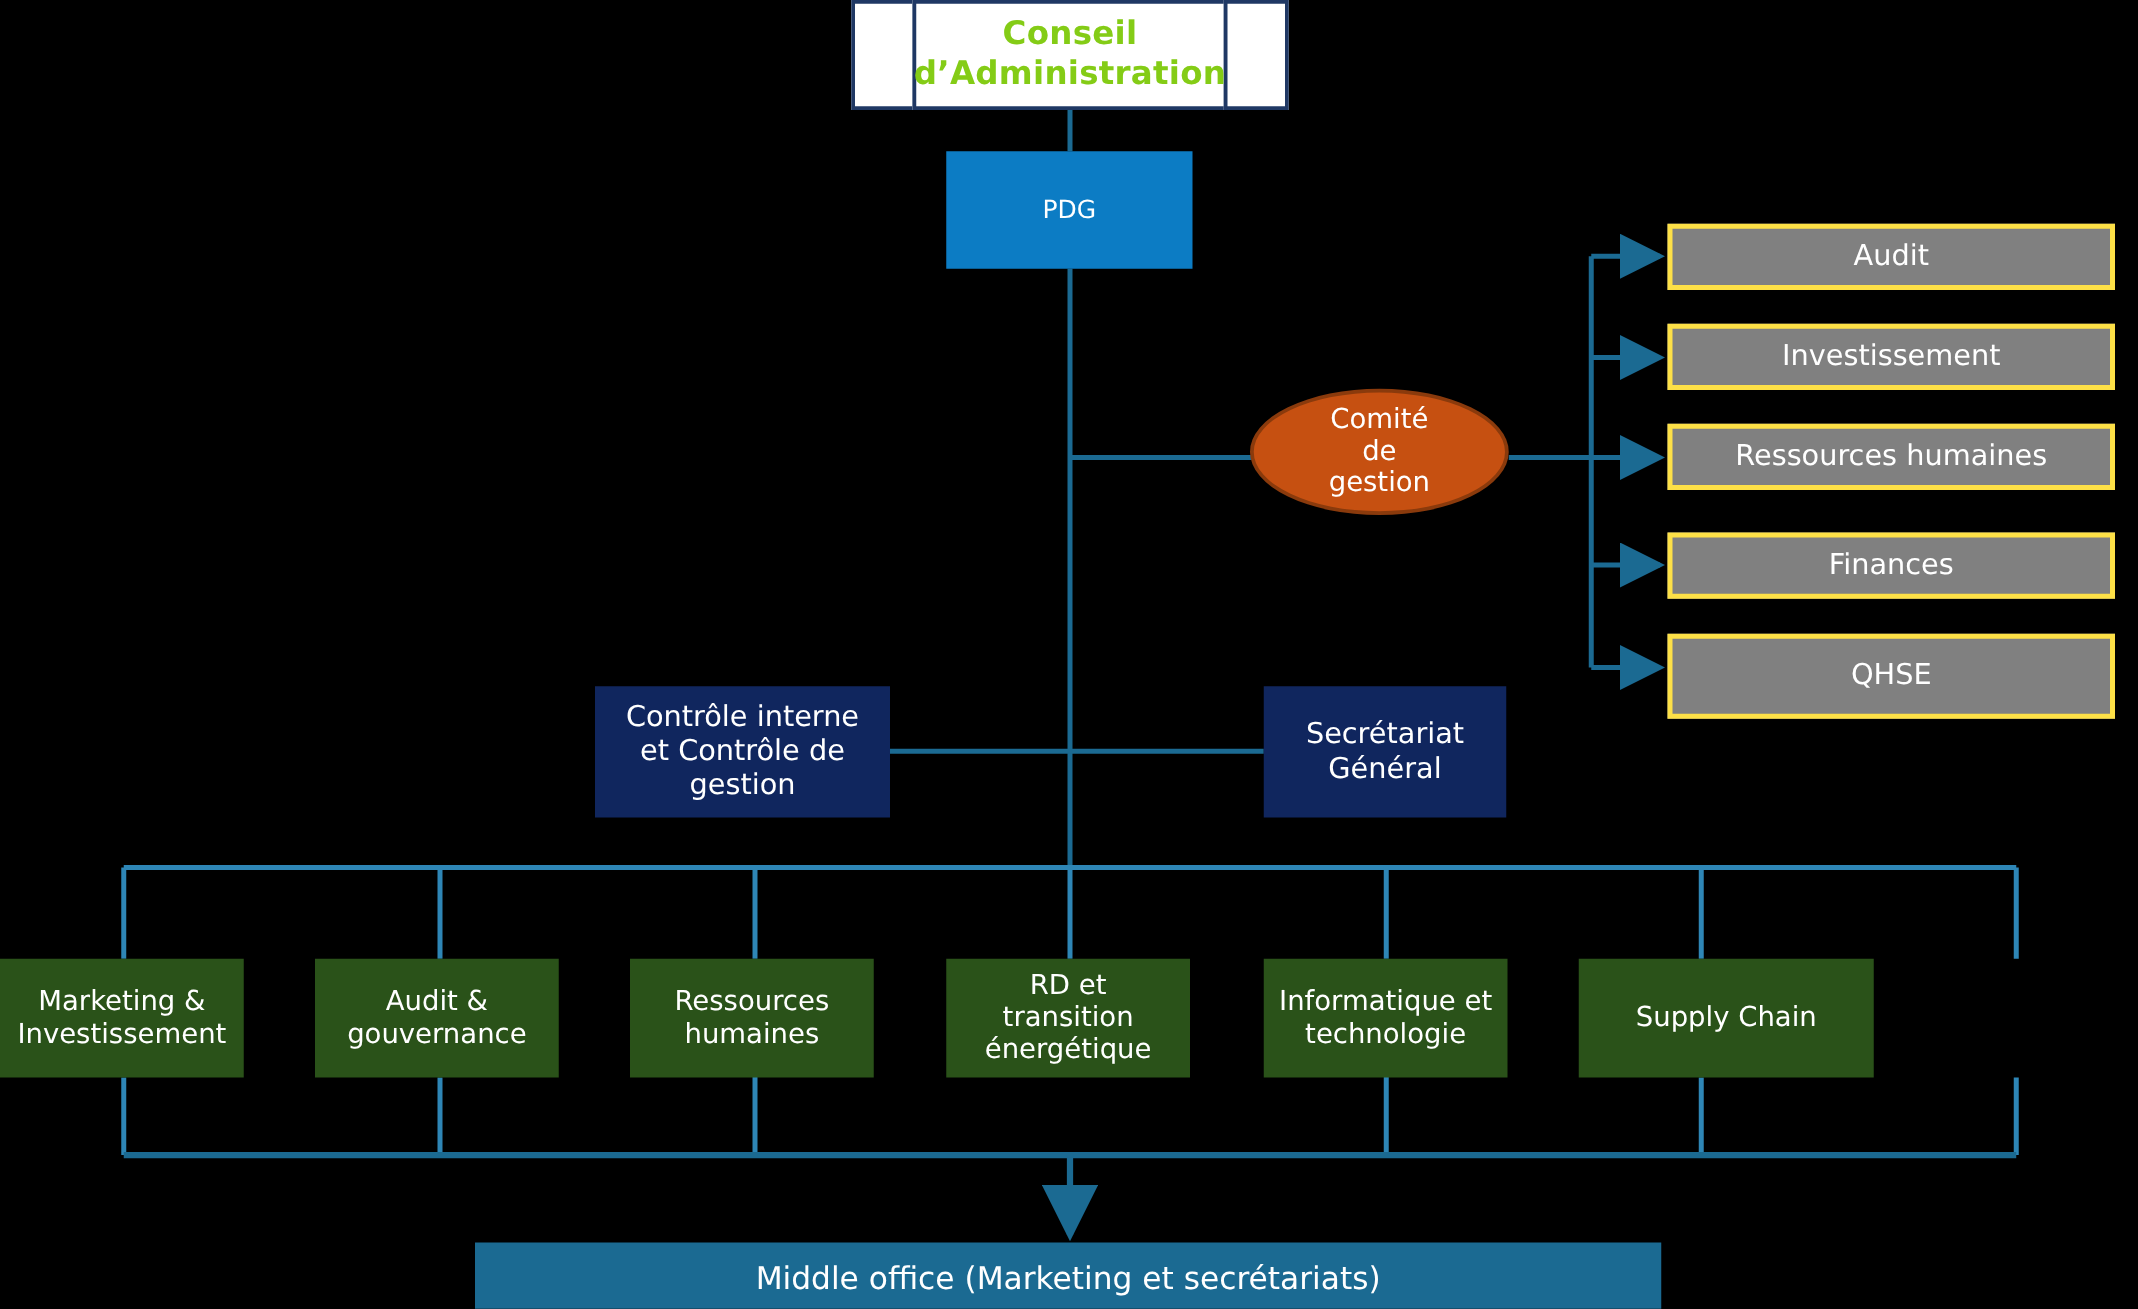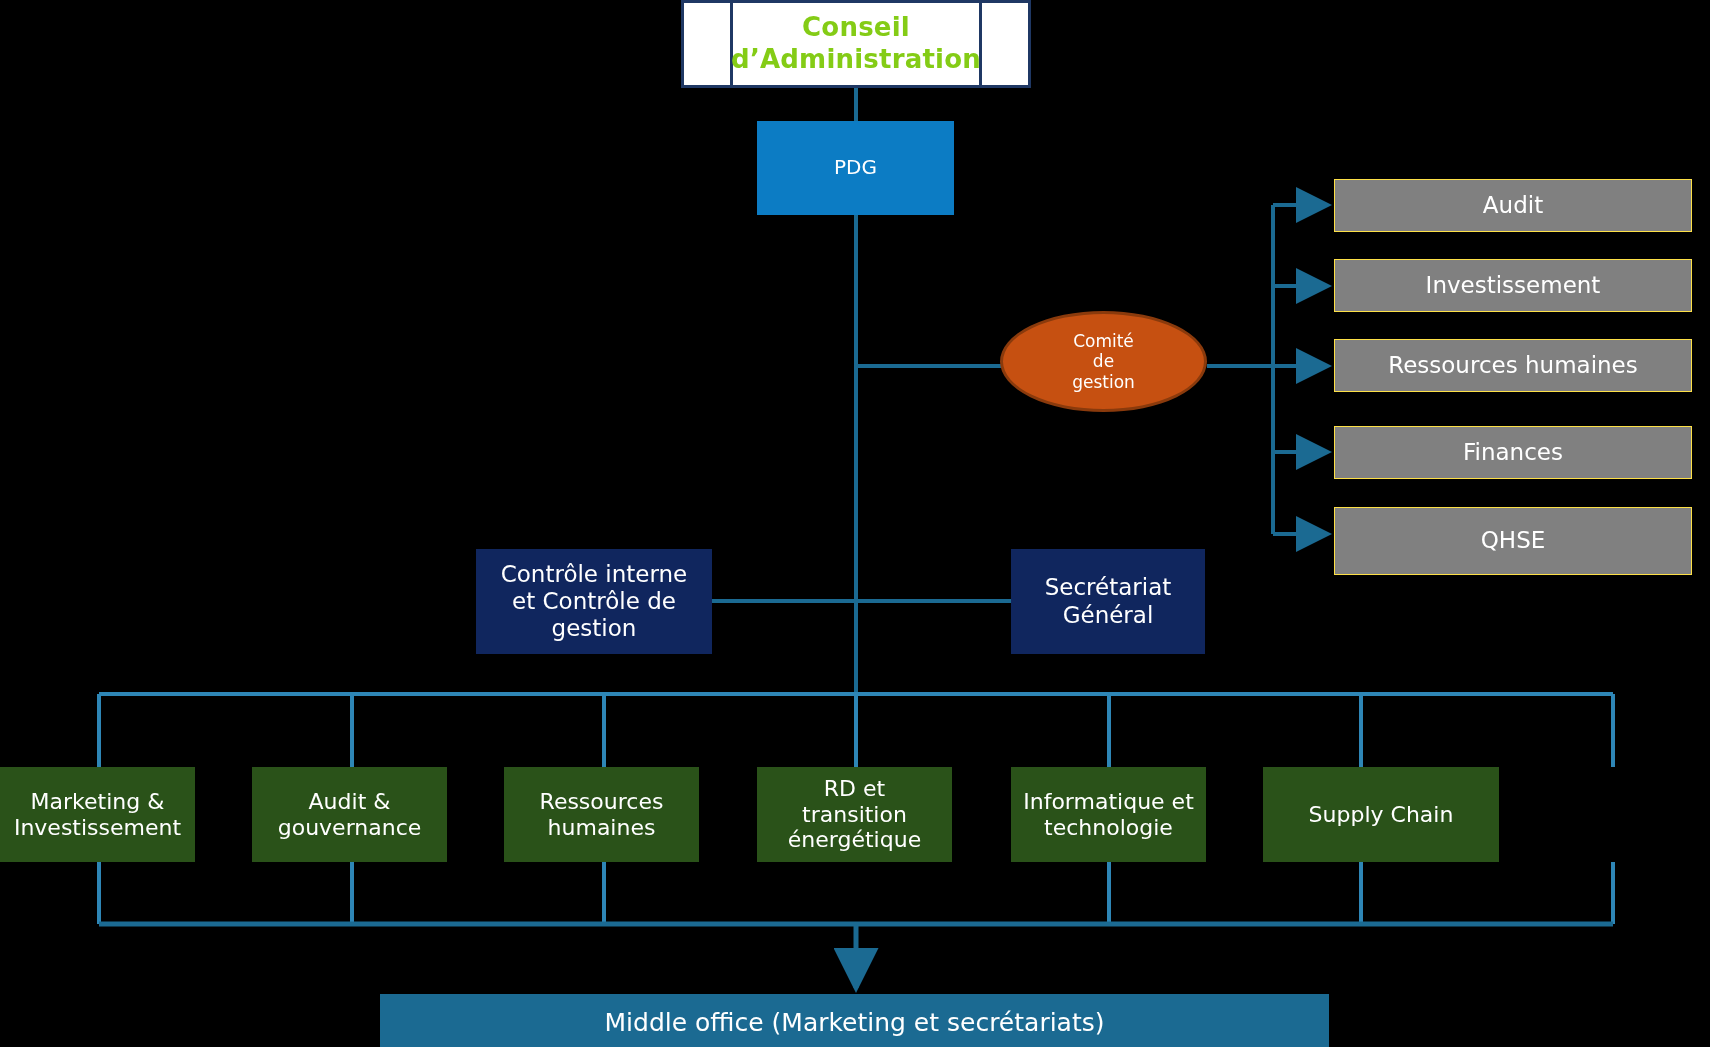--- a/index.html
+++ b/index.html
@@ -21,24 +21,24 @@
   #board .btxt{position:absolute;left:49px;top:0;width:252px;height:88px;
                display:flex;align-items:center;justify-content:center;
                color:#84cc16;font-weight:bold;font-size:26px;line-height:1.22;
                letter-spacing:.2px;}
 
   
   #pdg{left:757px;top:121px;width:197px;height:94px;background:#0c7cc4;font-size:20px;}
 
   
   #comite{left:1000px;top:311px;width:207px;height:101px;background:#c65011;
-          border:3px solid #8a3a0c;border-radius:50%;font-size:17px;}
-
-  
-  .grey{background:#808080;border:1px solid #fde047;font-size:23px;}
+          border:3px solid #8a3a0c;border-radius:50%;font-size:22px;}
+
+  
+  .grey{background:#808080;border:4px solid #fde047;font-size:23px;}
 
   
   .navy{background:#10265e;font-size:23px;}
 
   
   .green{background:#2a5219;font-size:22px;}
 
   
   #middle{left:380px;top:994px;width:949px;height:57px;background:#1b6a92;font-size:25px;}
 </style>

